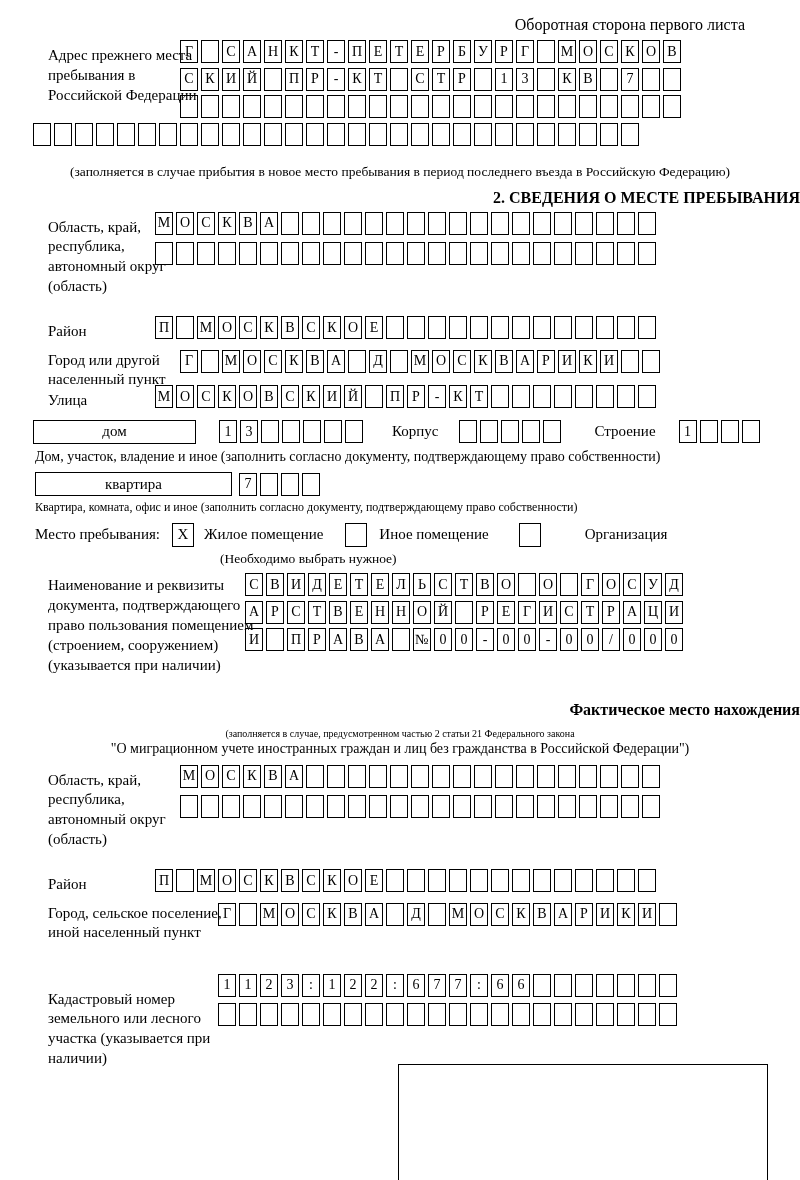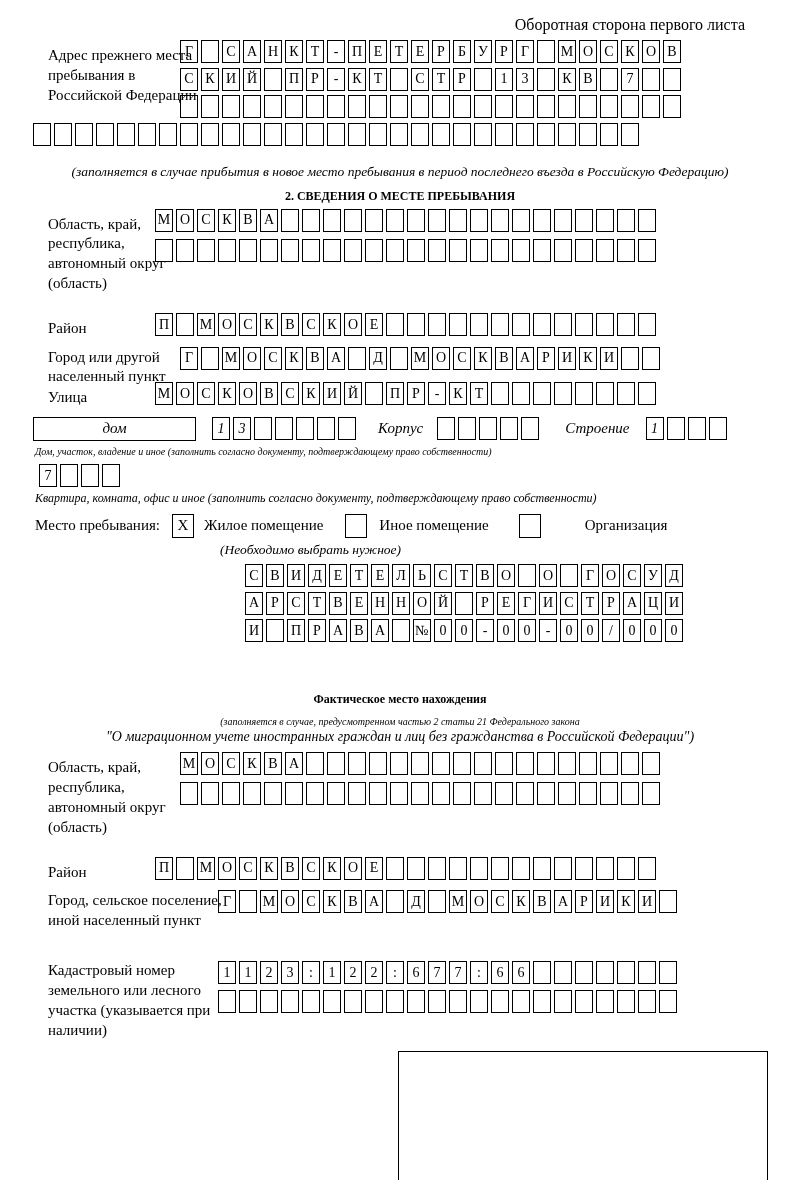--- a/index.html
+++ b/index.html
@@ -25,25 +25,25 @@
   }
   .checkbox {
     width:22px; height:24px; flex:0 0 22px;
     border:1.5px solid #000; display:flex; align-items:center; justify-content:center;
     font-size:15px;
   }
 
   .field { position:relative; }
   .flabel { position:absolute; left:35px; top:6px; line-height:1.32; font-size:15px;margin-left:13px; }
 
-  .note { font-size:13.5px; line-height:1.3;font-style:italic; }
+  .note { font-size:13.5px; line-height:1.3; }
   .note-center { text-align:center; }
   .note-left { margin-left:35px; }
 
-  .section-title { text-align:center; font-weight:bold; font-size:12px; }
+  .section-title { text-align:right; font-weight:bold; font-size:16px; }
 
   .inline-row { display:flex; align-items:center; margin-left:35px; }
 
   .stamp-box {
     margin-left:398px; width:370px; height:176px;
     border:1.5px solid #000;
   }
 </style>
 </head>
 <body>
@@ -304,21 +304,21 @@
       <span class="cell"></span>
       <span class="cell"></span>
       <span class="cell"></span>
       <span class="cell"></span>
       <span class="cell"></span>
       <span class="cell"></span>
       <span class="cell"></span>
     </div>
 </div>
 
-<div class="inline-row" style="margin-left:33px; gap:12px;font-style:italic;">
+<div class="inline-row" style="margin-left:33px; gap:19px;">
   <div class="widebox" style="width:163px;">дом</div>
   <div class="boxrow" style="margin-left:4px;">
       <span class="cell">1</span>
       <span class="cell">3</span>
       <span class="cell"></span>
       <span class="cell"></span>
       <span class="cell"></span>
       <span class="cell"></span>
       <span class="cell"></span>
     </div>
@@ -331,23 +331,24 @@
       <span class="cell"></span>
     </div>
   <span style="margin:4px 4px 0 14px;">Строение</span>
   <div class="boxrow">
       <span class="cell">1</span>
       <span class="cell"></span>
       <span class="cell"></span>
       <span class="cell"></span>
     </div>
 </div>
-<div class="note note-left" style="margin-top:4px; font-size:10px;">Дом, участок, владение и иное (заполнить согласно документу, подтверждающему право собственности)</div>
+<div class="note note-left" style="margin-top:4px; font-size:14px;">Дом, участок, владение и иное (заполнить согласно документу, подтверждающему право собственности)</div>
 
 <div class="inline-row" style="gap:3px; margin-top:2px;">
+  <div class="widebox" style="width:197px;">квартира</div>
   <div class="boxrow" style="margin-left:4px;">
       <span class="cell">7</span>
       <span class="cell"></span>
       <span class="cell"></span>
       <span class="cell"></span>
     </div>
 </div>
 <div class="note note-left" style="margin-top:4px; font-size:12px;">Квартира, комната, офис и иное (заполнить согласно документу, подтверждающему право собственности)</div>
 
 <div class="inline-row" style="margin-top:7px;">
@@ -355,20 +356,21 @@
   <span class="checkbox" style="margin-left:12px;">X</span>
   <span style="margin-left:10px;">Жилое помещение</span>
   <span class="checkbox" style="margin-left:22px;"></span>
   <span style="margin-left:12px;">Иное помещение</span>
   <span class="checkbox" style="margin-left:30px;"></span>
   <span style="margin-left:44px;">Организация</span>
 </div>
 <div class="note" style="margin-left:220px; margin-top:3px;">(Необходимо выбрать нужное)</div>
 
 <div class="field" style="margin-top:6px; min-height:118px;">
+  <div class="flabel" style="width:212px; top:3px;">Наименование и реквизиты документа, подтверждающего право пользования помещением (строением, сооружением) (указывается при наличии)</div>
   <div class="boxrow" style="margin-left:245px;">
       <span class="cell">С</span>
       <span class="cell">В</span>
       <span class="cell">И</span>
       <span class="cell">Д</span>
       <span class="cell">Е</span>
       <span class="cell">Т</span>
       <span class="cell">Е</span>
       <span class="cell">Л</span>
       <span class="cell">Ь</span>
@@ -543,21 +545,21 @@
       <span class="cell">А</span>
       <span class="cell">Р</span>
       <span class="cell">И</span>
       <span class="cell">К</span>
       <span class="cell">И</span>
       <span class="cell"></span>
     </div>
 </div>
 
 <div class="field" style="min-height:90px;">
-  <div class="flabel" style="width:185px; top:0;">Кадастровый номер земельного или лесного участка (указывается при наличии)</div>
+  <div class="flabel" style="width:185px; top:16px;">Кадастровый номер земельного или лесного участка (указывается при наличии)</div>
   <div class="boxrow" style="margin-left:218px; margin-top:29px;">
       <span class="cell">1</span>
       <span class="cell">1</span>
       <span class="cell">2</span>
       <span class="cell">3</span>
       <span class="cell">:</span>
       <span class="cell">1</span>
       <span class="cell">2</span>
       <span class="cell">2</span>
       <span class="cell">:</span>

